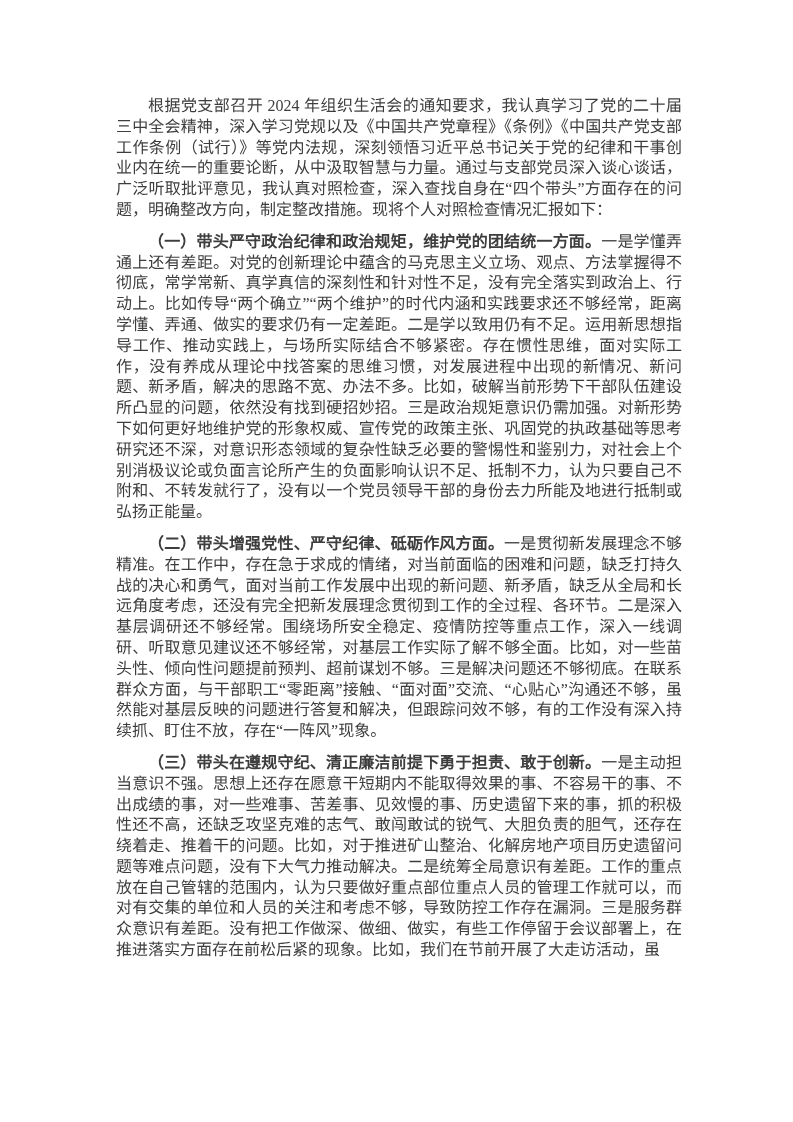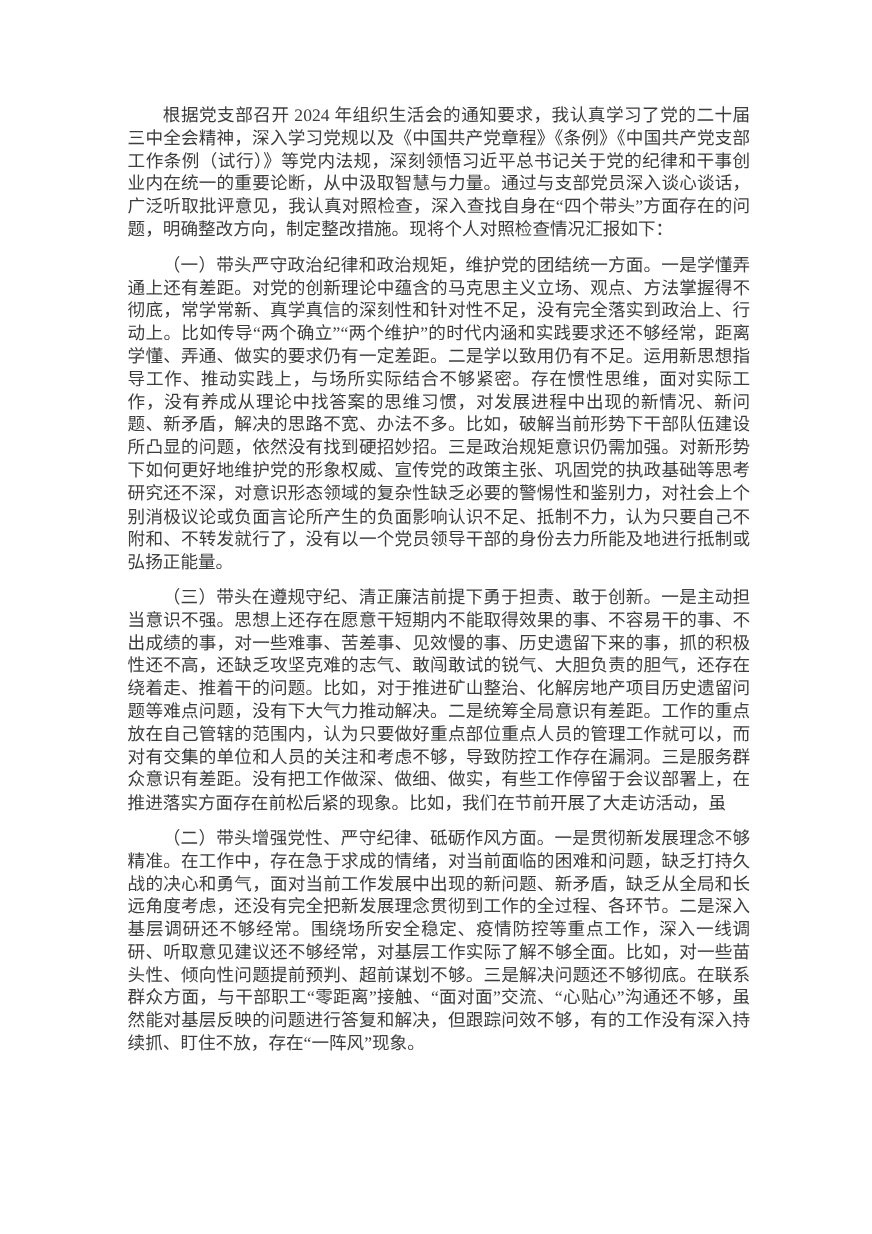--- a/index.html
+++ b/index.html
@@ -41,38 +41,38 @@
     text-indent: 2em;
     font-size: 16px;
     font-weight: bold;
     line-height: 20.8px;
   }
   .section {
     margin: 11px 0 0 0;
     text-indent: 2em;
   }
   .lead {
-    font-weight: normal;
+    font-weight: bold;
   }
 </style>
 </head>
 <body>
 
 <div class="page">
   <div class="content">
 
     <p class="para">根据党支部召开 2024 年组织生活会的通知要求，我认真学习了党的二十届三中全会精神，深入学习党规以及《中国共产党章程》《条例》《中国共产党支部工作条例（试行）》等党内法规，深刻领悟习近平总书记关于党的纪律和干事创业内在统一的重要论断，从中汲取智慧与力量。通过与支部党员深入谈心谈话，广泛听取批评意见，我认真对照检查，深入查找自身在“四个带头”方面存在的问题，明确整改方向，制定整改措施。现将个人对照检查情况汇报如下：</p>
 
 
     <p class="section">
       <span class="lead">（一）带头严守政治纪律和政治规矩，维护党的团结统一方面。</span><span>一是学懂弄通上还有差距。对党的创新理论中蕴含的马克思主义立场、观点、方法掌握得不彻底，常学常新、真学真信的深刻性和针对性不足，没有完全落实到政治上、行动上。比如传导“两个确立”“两个维护”的时代内涵和实践要求还不够经常，距离学懂、弄通、做实的要求仍有一定差距。二是学以致用仍有不足。运用新思想指导工作、推动实践上，与场所实际结合不够紧密。存在惯性思维，面对实际工作，没有养成从理论中找答案的思维习惯，对发展进程中出现的新情况、新问题、新矛盾，解决的思路不宽、办法不多。比如，破解当前形势下干部队伍建设所凸显的问题，依然没有找到硬招妙招。三是政治规矩意识仍需加强。对新形势下如何更好地维护党的形象权威、宣传党的政策主张、巩固党的执政基础等思考研究还不深，对意识形态领域的复杂性缺乏必要的警惕性和鉴别力，对社会上个别消极议论或负面言论所产生的负面影响认识不足、抵制不力，认为只要自己不附和、不转发就行了，没有以一个党员领导干部的身份去力所能及地进行抵制或弘扬正能量。</span>
     </p>
 
     <p class="section">
-      <span class="lead">（三）带头在遵规守纪、清正廉洁前提下勇于担责、敢于创新。</span><span>一是主动担当意识不强。思想上还存在愿意干短期内不能取得效果的事、不容易干的事、不出成绩的事，对一些难事、苦差事、见效慢的事、历史遗留下来的事，抓的积极性还不高，还缺乏攻坚克难的志气、敢闯敢试的锐气、大胆负责的胆气，还存在绕着走、推着干的问题。比如，对于推进矿山整治、化解房地产项目历史遗留问题等难点问题，没有下大气力推动解决。二是统筹全局意识有差距。工作的重点放在自己管辖的范围内，认为只要做好重点部位重点人员的管理工作就可以，而对有交集的单位和人员的关注和考虑不够，导致防控工作存在漏洞。三是服务群众意识有差距。没有把工作做深、做细、做实，有些工作停留于会议部署上，在推进落实方面存在前松后紧的现象。比如，我们在节前开展了大走访活动，虽</span>
+      <span class="lead">（二）带头增强党性、严守纪律、砥砺作风方面。</span><span>一是贯彻新发展理念不够精准。在工作中，存在急于求成的情绪，对当前面临的困难和问题，缺乏打持久战的决心和勇气，面对当前工作发展中出现的新问题、新矛盾，缺乏从全局和长远角度考虑，还没有完全把新发展理念贯彻到工作的全过程、各环节。二是深入基层调研还不够经常。围绕场所安全稳定、疫情防控等重点工作，深入一线调研、听取意见建议还不够经常，对基层工作实际了解不够全面。比如，对一些苗头性、倾向性问题提前预判、超前谋划不够。三是解决问题还不够彻底。在联系群众方面，与干部职工“零距离”接触、“面对面”交流、“心贴心”沟通还不够，虽然能对基层反映的问题进行答复和解决，但跟踪问效不够，有的工作没有深入持续抓、盯住不放，存在“一阵风”现象。</span>
     </p>
 
     <p class="section">
-      <span class="lead">（二）带头增强党性、严守纪律、砥砺作风方面。</span><span>一是贯彻新发展理念不够精准。在工作中，存在急于求成的情绪，对当前面临的困难和问题，缺乏打持久战的决心和勇气，面对当前工作发展中出现的新问题、新矛盾，缺乏从全局和长远角度考虑，还没有完全把新发展理念贯彻到工作的全过程、各环节。二是深入基层调研还不够经常。围绕场所安全稳定、疫情防控等重点工作，深入一线调研、听取意见建议还不够经常，对基层工作实际了解不够全面。比如，对一些苗头性、倾向性问题提前预判、超前谋划不够。三是解决问题还不够彻底。在联系群众方面，与干部职工“零距离”接触、“面对面”交流、“心贴心”沟通还不够，虽然能对基层反映的问题进行答复和解决，但跟踪问效不够，有的工作没有深入持续抓、盯住不放，存在“一阵风”现象。</span>
+      <span class="lead">（三）带头在遵规守纪、清正廉洁前提下勇于担责、敢于创新。</span><span>一是主动担当意识不强。思想上还存在愿意干短期内不能取得效果的事、不容易干的事、不出成绩的事，对一些难事、苦差事、见效慢的事、历史遗留下来的事，抓的积极性还不高，还缺乏攻坚克难的志气、敢闯敢试的锐气、大胆负责的胆气，还存在绕着走、推着干的问题。比如，对于推进矿山整治、化解房地产项目历史遗留问题等难点问题，没有下大气力推动解决。二是统筹全局意识有差距。工作的重点放在自己管辖的范围内，认为只要做好重点部位重点人员的管理工作就可以，而对有交集的单位和人员的关注和考虑不够，导致防控工作存在漏洞。三是服务群众意识有差距。没有把工作做深、做细、做实，有些工作停留于会议部署上，在推进落实方面存在前松后紧的现象。比如，我们在节前开展了大走访活动，虽</span>
     </p>
 
   </div>
 </div>
 
 </body></html>

